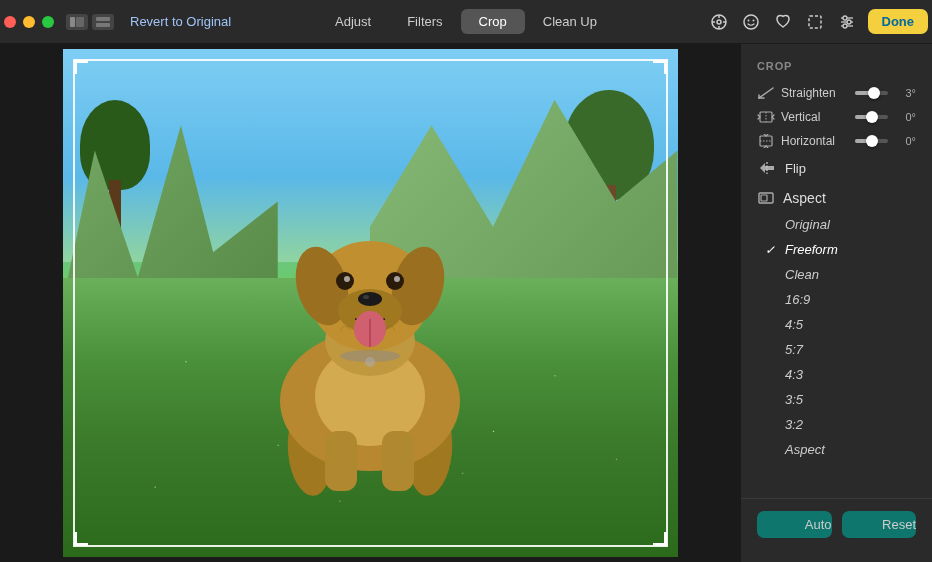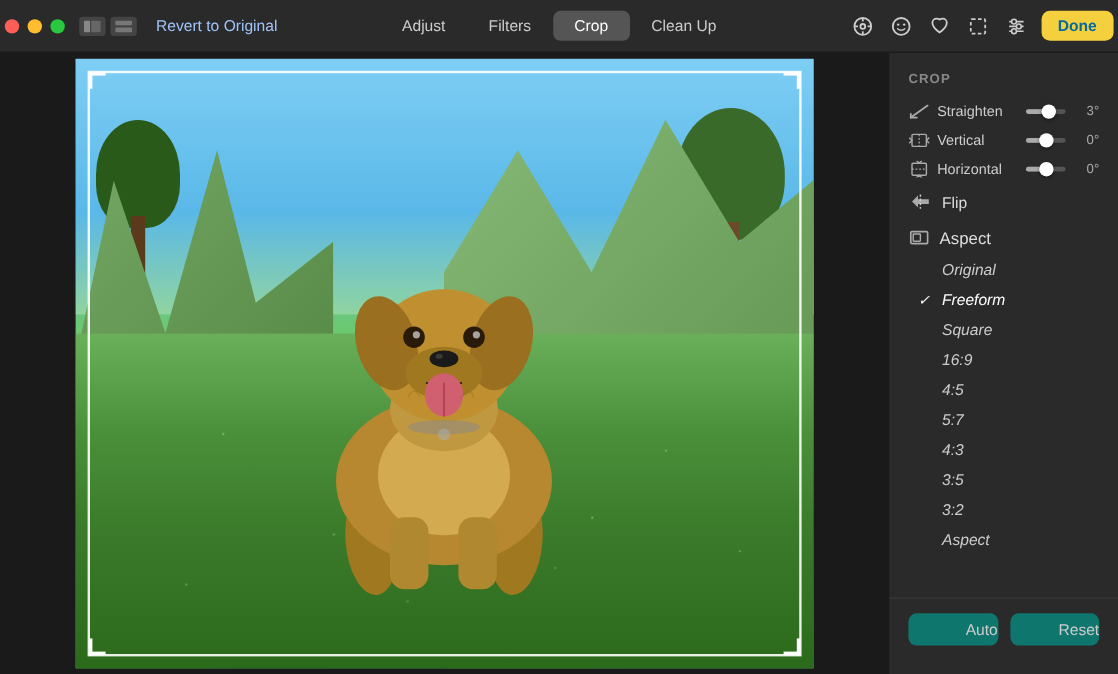--- a/index.html
+++ b/index.html
@@ -669,21 +669,21 @@
           <span>Original</span>
         </div>
 
         <div class="aspect-item selected">
           <span class="aspect-check">✓</span>
           <span>Freeform</span>
         </div>
 
         <div class="aspect-item">
           <span class="aspect-check"></span>
-          <span>Square</span>
+          <span>Clean</span>
         </div>
 
         <div class="aspect-item">
           <span class="aspect-check"></span>
           <span>16:9</span>
         </div>
 
         <div class="aspect-item">
           <span class="aspect-check"></span>
           <span>4:5</span>

